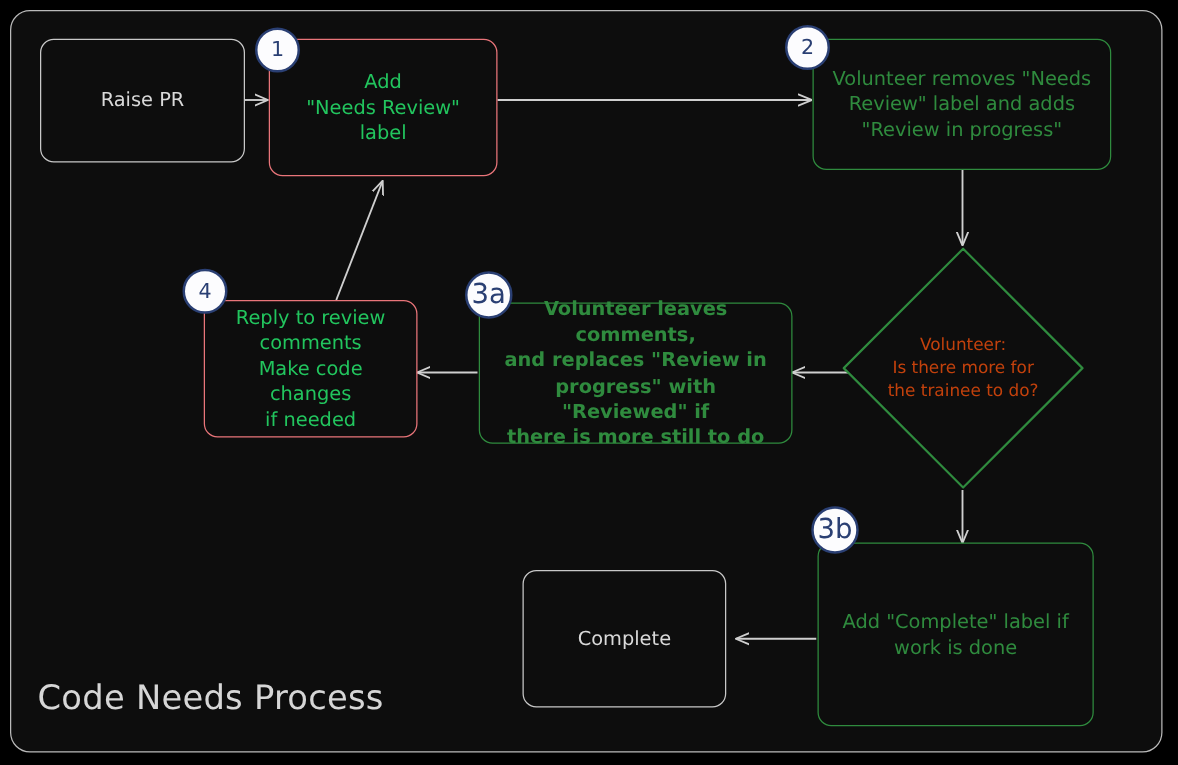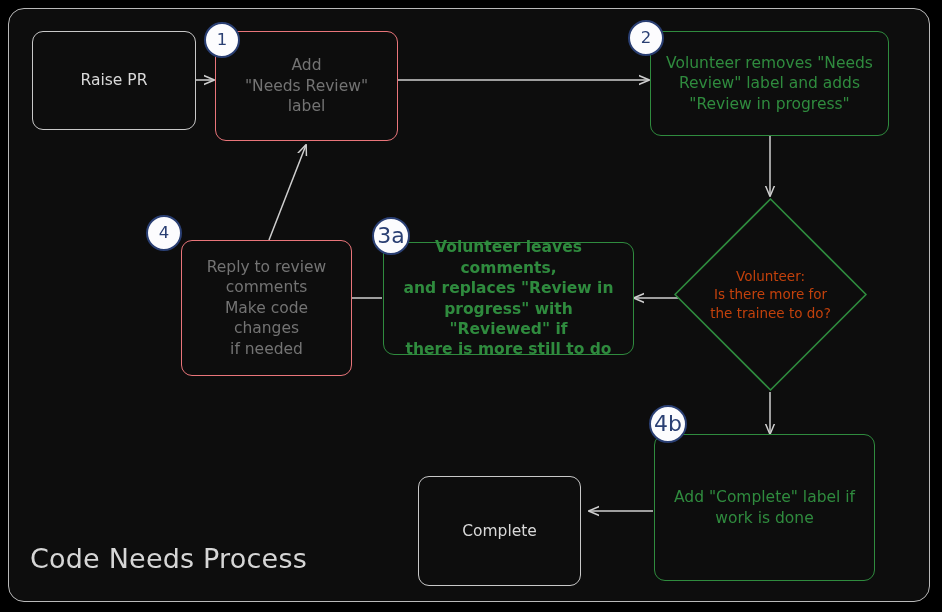--- a/index.html
+++ b/index.html
@@ -65,21 +65,21 @@
     padding: 0 8px;
     white-space: pre-line;
   }
   .node.plain {
     border: 1.6px solid #c8c8c8;
     color: #d9d9d9;
     font-size: 15.5px;
   }
   .node.red {
     border: 1.7px solid #e9757a;
-    color: #737373;
+    color: #22c55e;
     font-size: 15.5px;
   }
   .node.green {
     border: 1.7px solid #2f8b3e;
     color: #2f8b3e;
     font-size: 15.5px;
   }
 
   
   .diamond {
@@ -182,47 +182,47 @@
 the trainee to do?</span>
   </div>
 
   <div class="node green" style="left:383px; top:242px; width:251px; height:113px;font-weight:bold;">
     <span class="label">Volunteer leaves comments,
 and replaces "Review in
 progress" with "Reviewed" if
 there is more still to do</span>
   </div>
 
-  <div class="node red" style="left:163px; top:240px; width:171px; height:136px;margin-left:18px;">
+  <div class="node red" style="left:163px; top:240px; width:171px; height:110px;">
     <span class="label">Reply to review
 comments
 Make code changes
 if needed</span>
   </div>
 
   <div class="node green" style="left:654px; top:434px; width:221px; height:147px;">
     <span class="label">Add "Complete" label if
 work is done</span>
   </div>
 
-  <div class="node plain" style="left:418px; top:456px; width:163px; height:110px;margin-top:20px;">
+  <div class="node plain" style="left:418px; top:456px; width:163px; height:110px;">
     <span class="label">Complete</span>
   </div>
 
   <div class="badge" style="left:204px; top:22px;">
     <span>1</span>
   </div>
   <div class="badge" style="left:628px; top:20px;">
     <span>2</span>
   </div>
   <div class="badge wide" style="left:372px; top:217px;">
     <span>3a</span>
   </div>
   <div class="badge wide" style="left:649px; top:405px;">
-    <span>4b</span>
+    <span>3b</span>
   </div>
   <div class="badge" style="left:146px; top:215px;">
     <span>4</span>
   </div>
 
   <div id="frame-title">Code Needs Process</div>
 
 </div>
 
 </body></html>

